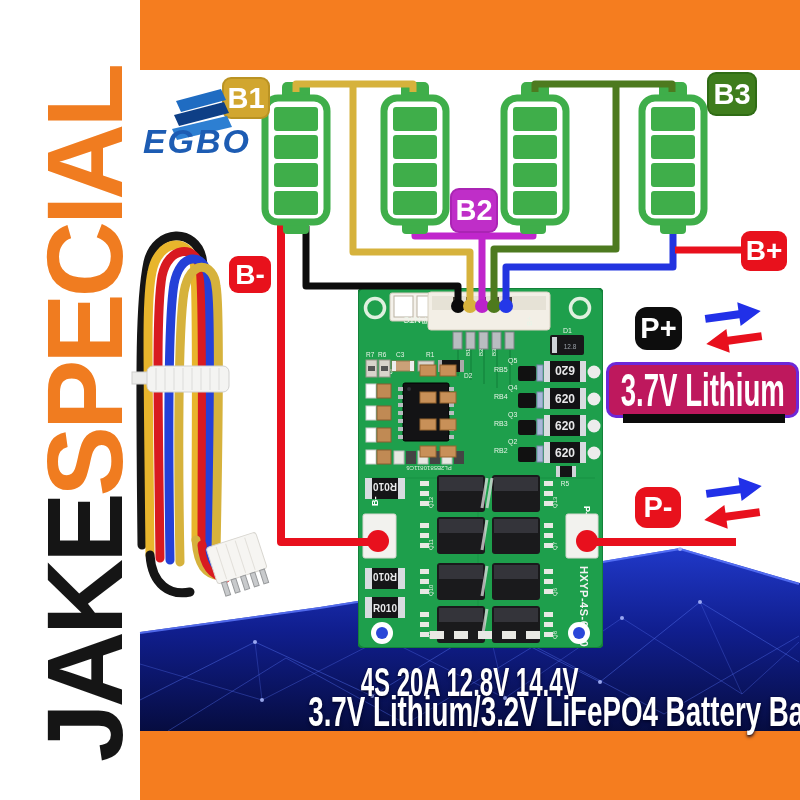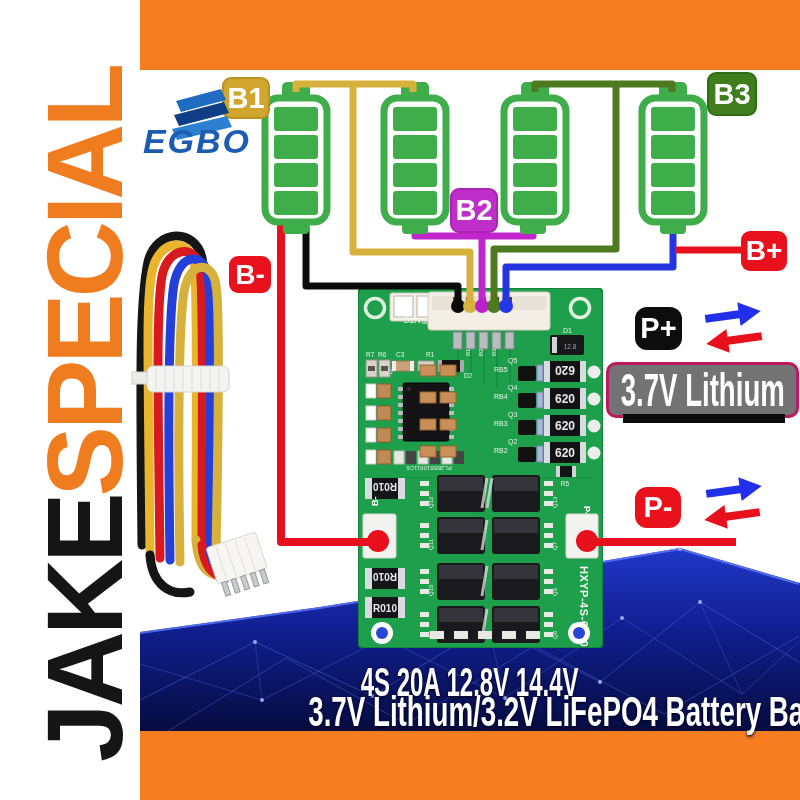--- a/index.html
+++ b/index.html
@@ -478,18 +478,18 @@
   <div class="badge" style="left:741px;top:231px;width:46px;height:40px;background:#e8111c;font-size:28px;">
       <span>B+</span>
     </div>
   <div class="badge" style="left:635px;top:307px;width:47px;height:43px;background:#0d0d0d;border-radius:12px;font-size:29px;">
       <span>P+</span>
     </div>
   <div class="badge" style="left:635px;top:487px;width:46px;height:41px;background:#e8111c;border-radius:12px;font-size:29px;">
       <span>P-</span>
     </div>
 
-  <div class="banner" style="left:606px;top:362px;width:187px;height:50px;background:#737373;border:3px solid #be185d;font-size:46px;">
+  <div class="banner" style="left:606px;top:362px;width:187px;height:50px;background:#be185d;border:3px solid #6d28d9;font-size:46px;">
       <span style="transform:scaleX(.6);">3.7V Lithium</span>
     </div>
   <div class="abs" style="left:623px;top:414px;width:162px;height:9px;background:#0b0b0b;z-index:7;"></div>
 
 </div>
 
 </body></html>

